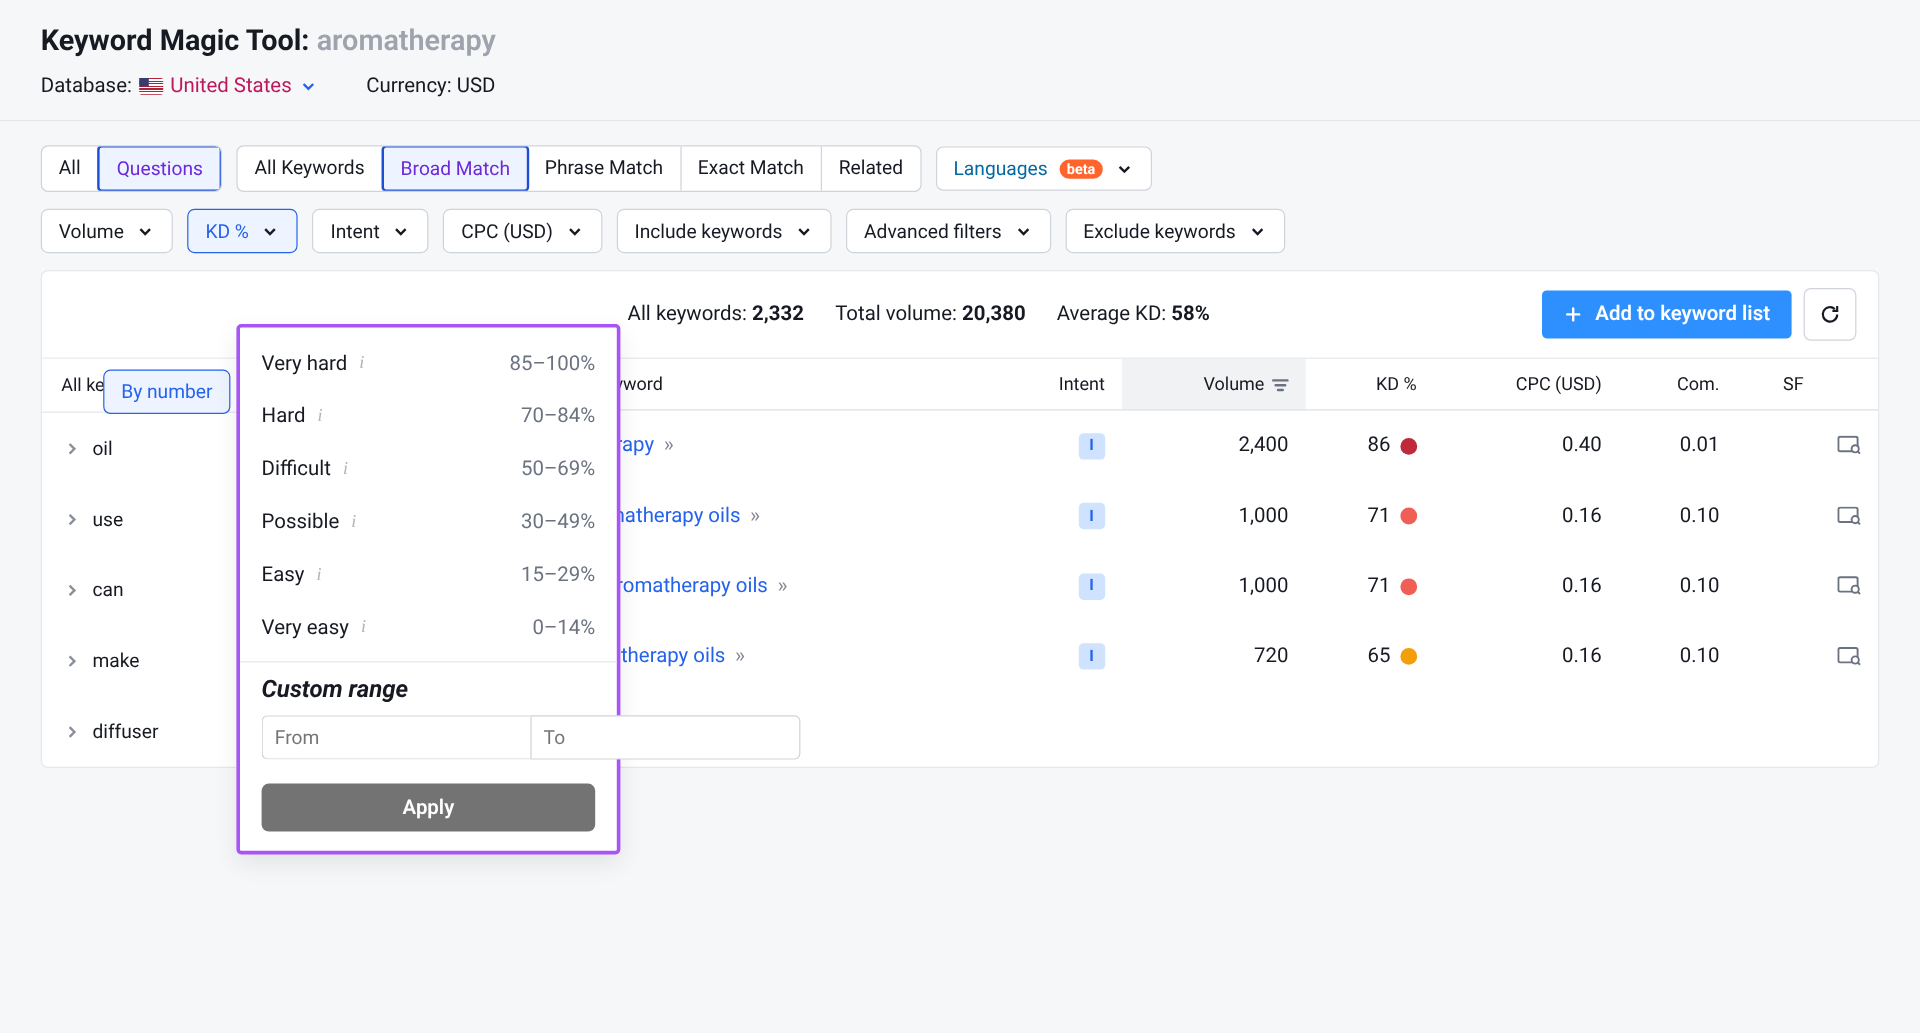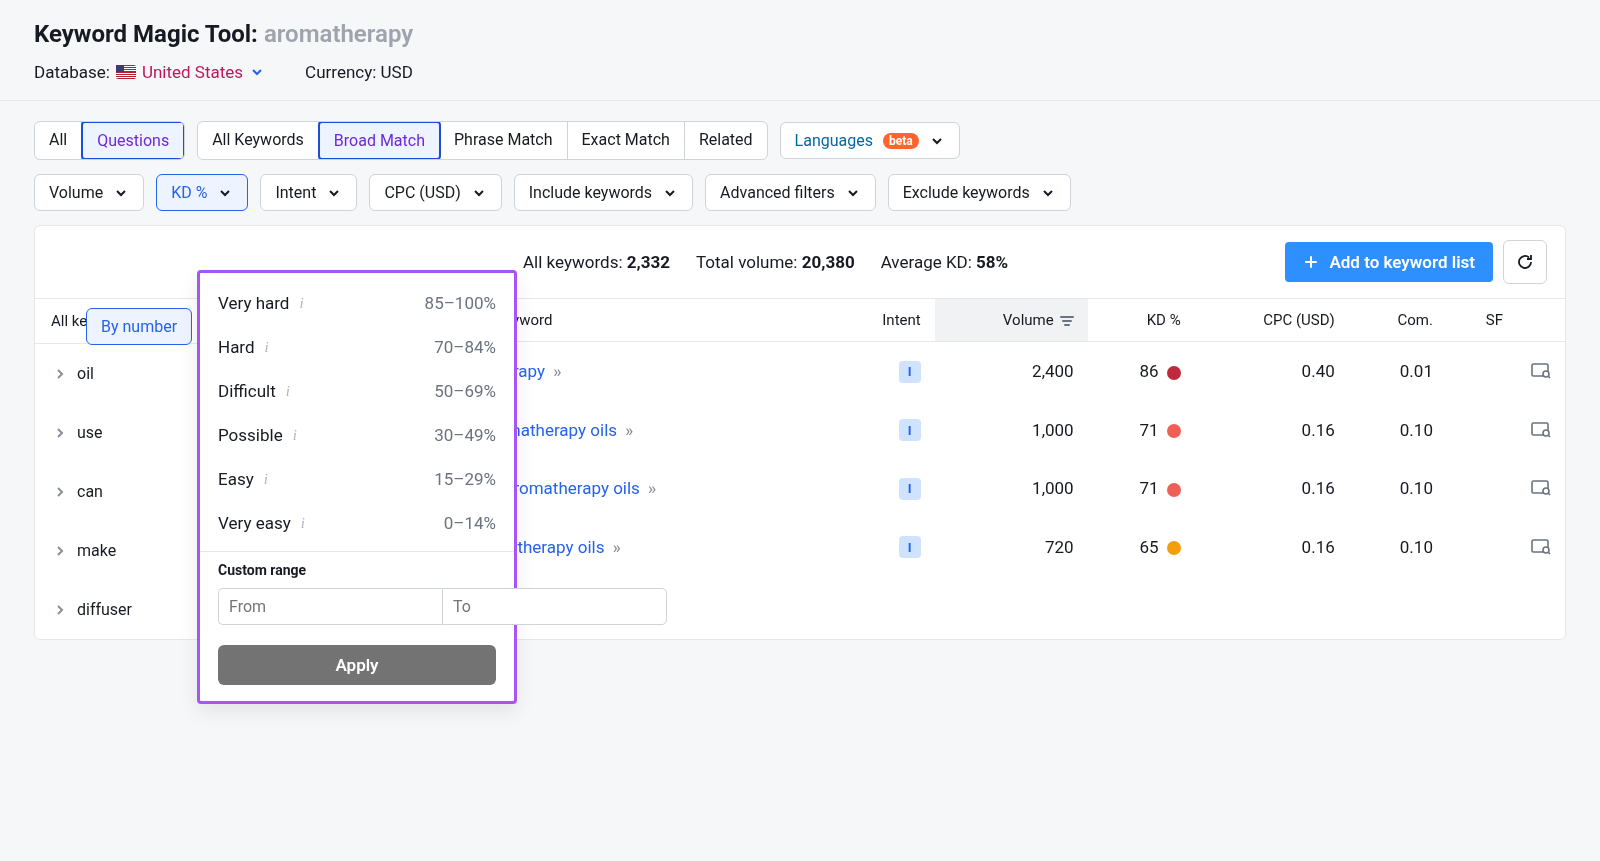--- a/index.html
+++ b/index.html
@@ -49,21 +49,21 @@
 .kd-dot { display:inline-block; width:14px; height:14px; border-radius:50%; margin-left:8px; vertical-align:middle;}
 .sort-icon { display:inline-block; margin-left:6px; vertical-align:middle; }
 .serp-icon { color:#6b7280; }
 .bynum-pill { position:absolute; top: 308px; left: 46px; z-index: 3; display:inline-flex; align-items:center; gap:8px; padding:8px 14px; border:1px solid #2563eb; border-radius:6px; background:#eef4ff; color:#2563eb; font-size:16px;margin-left:40px;}
 .kd-dropdown { position:absolute; top:270px; left:197px; width:320px; background:#fff; border:3px solid #a855f7; border-radius:4px; z-index:10; padding: 8px 0 16px; box-shadow: 0 8px 20px rgba(0,0,0,.08);}
 .kd-dropdown .opt { display:flex; justify-content:space-between; align-items:center; padding: 12px 18px; font-size:17px; cursor:pointer;}
 .kd-dropdown .opt .lbl { display:flex; align-items:center; gap:10px; color:#171a22;}
 .kd-dropdown .opt .rng { color:#6b7280;}
 .kd-dropdown .info-i { color:#b0b4bc; font-style: italic; font-family: serif; font-size:15px;}
 .kd-dropdown .sep { border-top:1px solid #e5e7eb; margin: 6px 0 10px; }
-.kd-dropdown .cr-title { font-size:14px; font-weight:700; padding: 0 18px 10px; }
+.kd-dropdown .cr-title { font-size:20px; font-weight:700; padding: 0 18px 10px; font-style: italic; }
 .kd-dropdown .inputs { display:flex; gap:0; padding: 0 18px 20px; }
 .kd-dropdown .inputs input { flex:1; padding:8px 10px; font-size:16px; border:1px solid #cfd3da; }
 .kd-dropdown .inputs input:first-child { border-radius:5px 0 0 5px; border-right:none;}
 .kd-dropdown .inputs input:last-child { border-radius:0 5px 5px 0;}
 .kd-dropdown .apply { margin: 0 18px; background:#737373; color:#fff; text-align:center; padding:10px; border-radius:6px; font-size:17px; font-weight:600; cursor:pointer;}
 svg { display:block; }
 </style>
 </head>
 <body>
 

